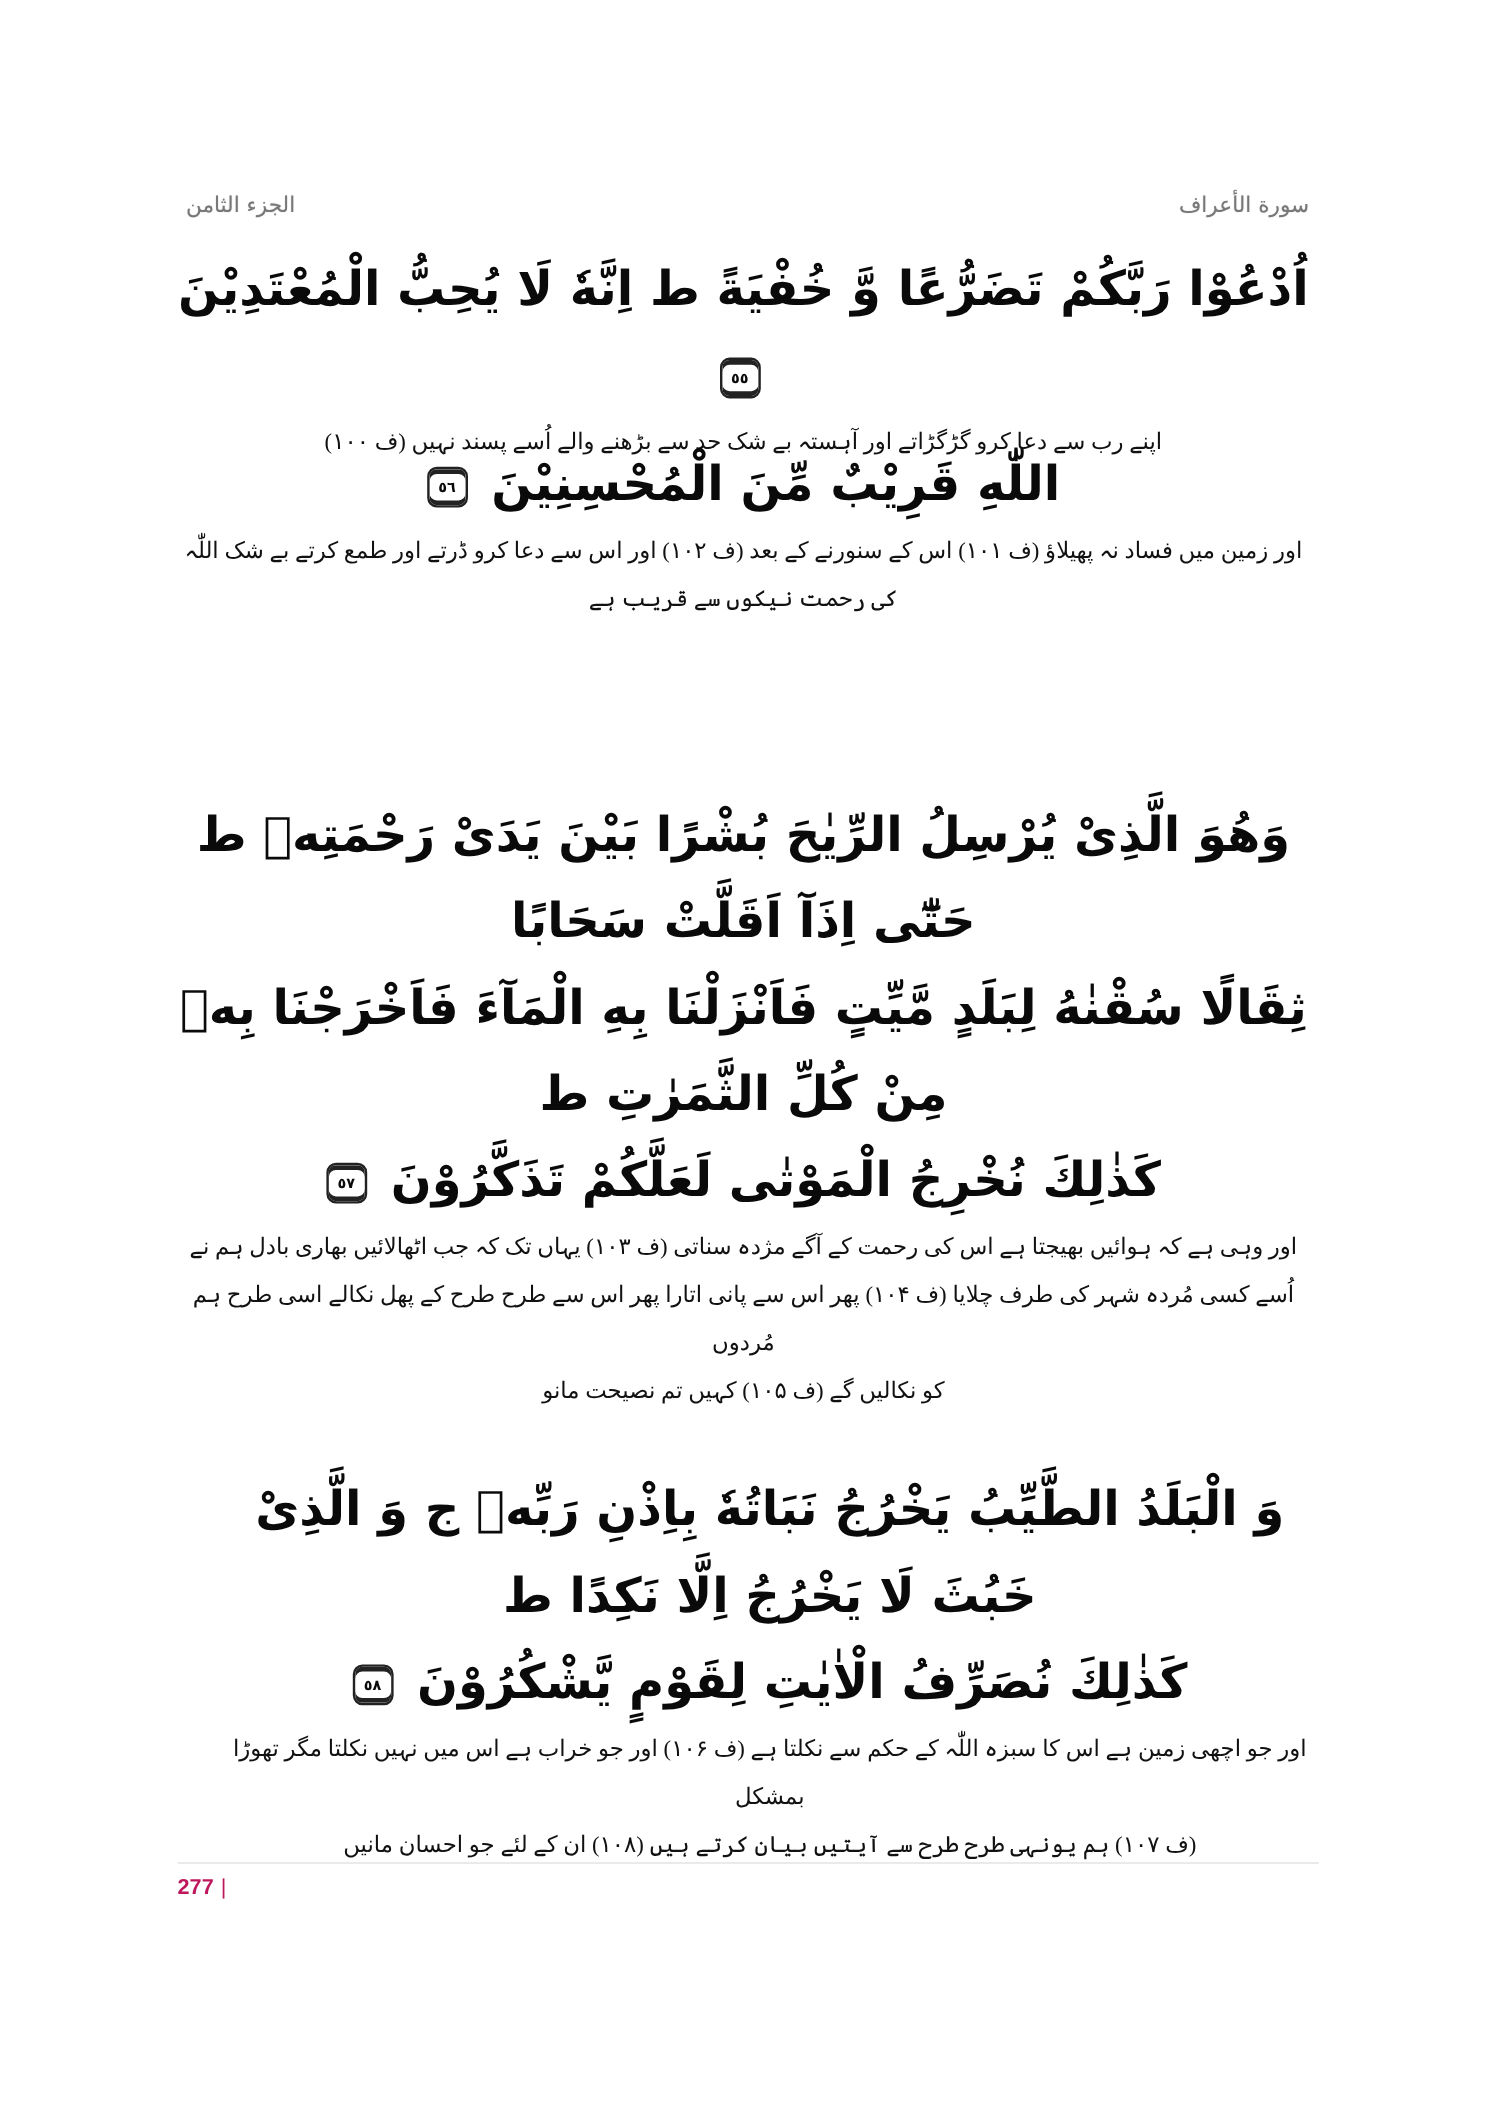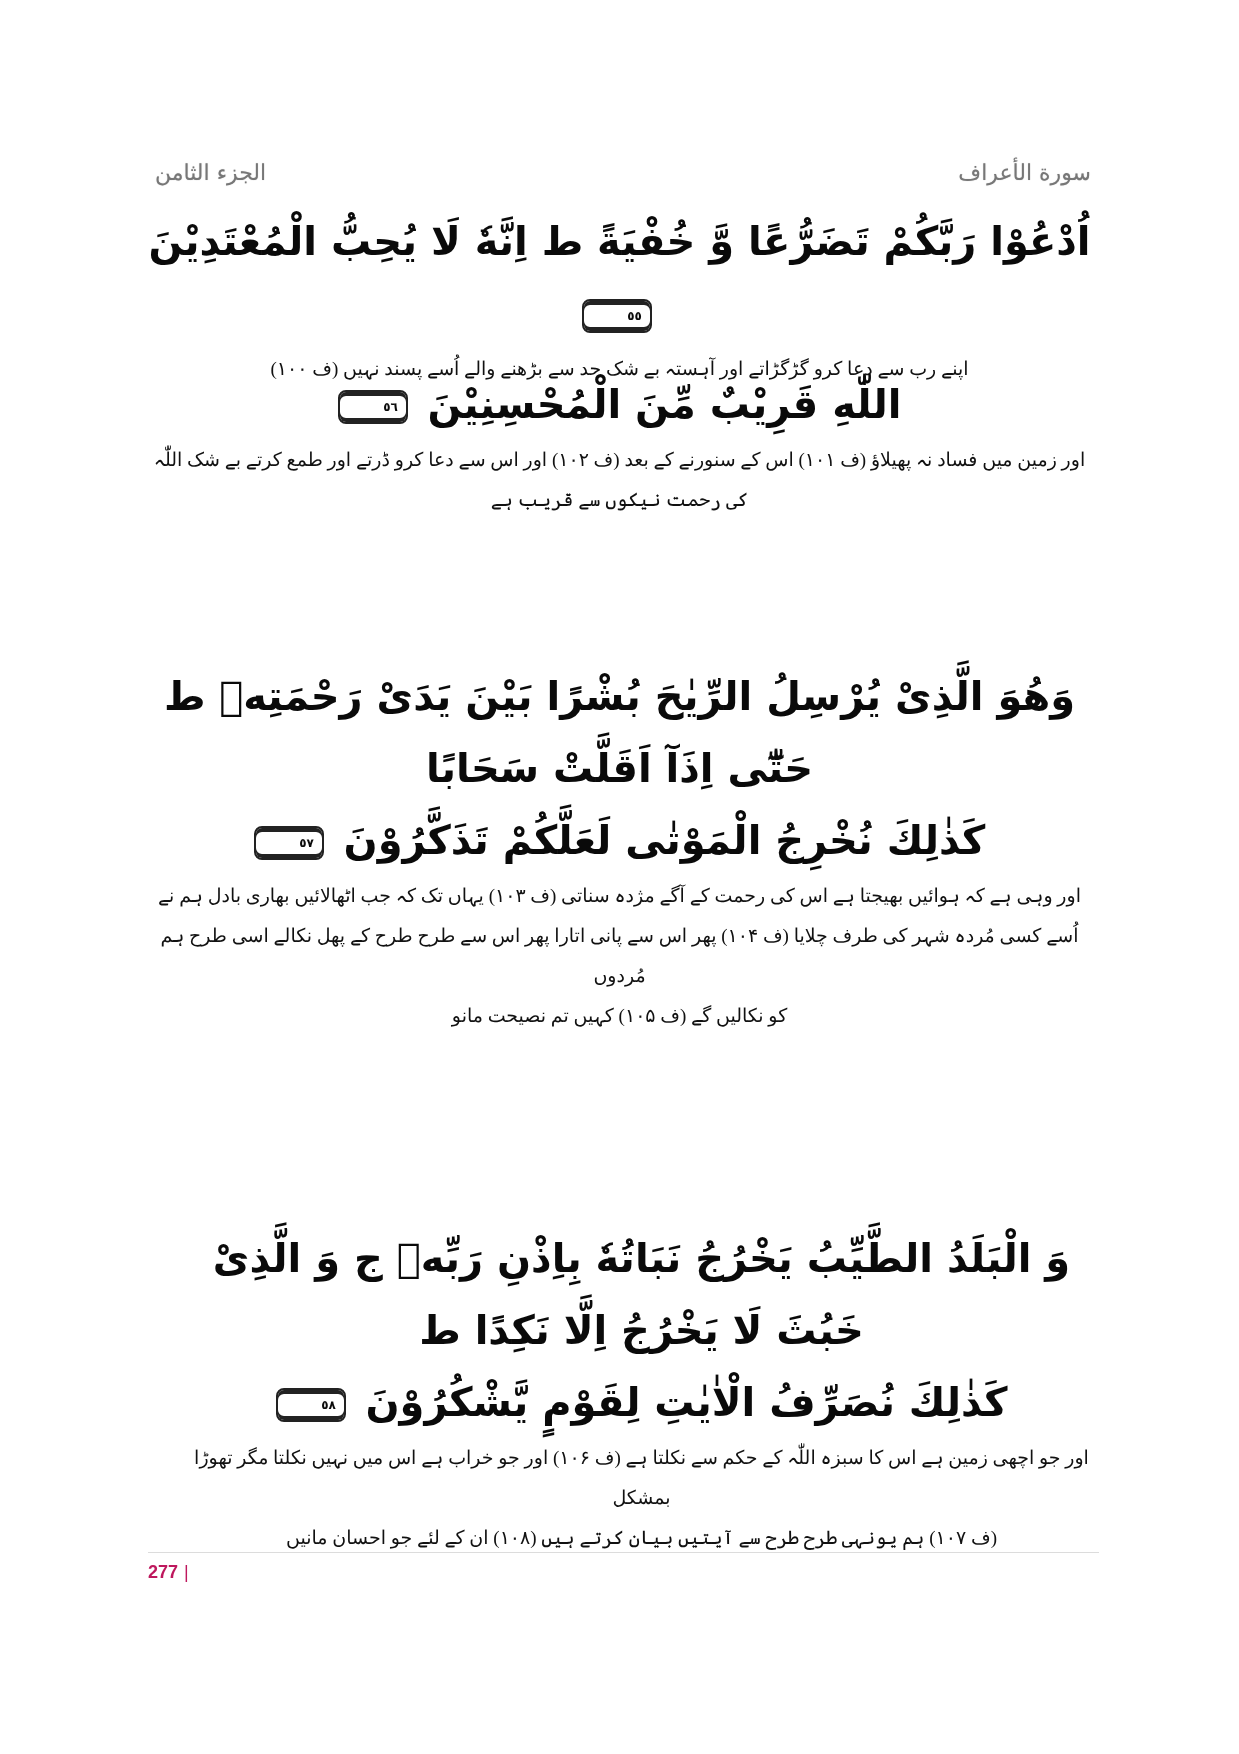--- a/index.html
+++ b/index.html
@@ -1,33 +1,33 @@
 <!DOCTYPE html>
 <html><head>
 <meta charset="utf-8">
 <style>
   html, body { margin: 0; padding: 0; background: #ffffff; }
   body { width: 1239px; height: 1754px; position: relative; overflow: hidden;
          font-family: "DejaVu Sans", sans-serif; color: #111; }
   .header-left, .header-right {
     position: absolute; top: 160px; font-family: "DejaVu Serif", serif;
-    font-size: 22px; color: #777; direction: rtl; letter-spacing: -1px;
+    font-size: 18px; color: #777; direction: rtl; letter-spacing: -1px;
     text-shadow: 0 0 1px #bbb;
   }
   .header-left { left: 155px; }
   .header-right { right: 148px; }
   .block { position: absolute; left: 140px; right: 140px; direction: rtl; text-align: center; }
   .arabic { font-family: "DejaVu Sans", sans-serif; font-weight: bold; font-size: 40px;
             line-height: 72px; color: #0a0a0a; }
   .urdu { font-family: Liberation Serif, serif; font-size: 19px; line-height: 40px; color: #111; }
   .marker { display: inline-block; width: 30px; height: 30px; border: 2px solid #222;
             border-radius: 8px; font-size: 12px; line-height: 30px; 
             vertical-align: middle; margin-right: 6px; font-weight: bold;
             background: repeating-linear-gradient(#fff 0 3px, #fff 3px 24px, #fff 24px 30px);
-            box-shadow: inset 0 4px 0 #222, inset 0 -4px 0 #222; padding-left: 36px; }
+            box-shadow: inset 0 4px 0 #222, inset 0 -4px 0 #222; }
   .footer-rule { position: absolute; left: 148px; right: 140px; top: 1552px;
                  height: 1px; background: #dcdcdc; }
   .page-num { position: absolute; left: 148px; top: 1562px; font-family: "Liberation Sans", sans-serif;
               font-weight: bold; font-size: 18px; color: #be185d; }
   .page-num .bar { margin-left: 6px; font-weight: normal; }
 </style>
 </head>
 <body>
 
 <div class="header-left">الجزء الثامن</div>
@@ -45,20 +45,21 @@
   <div class="arabic">
     <span>اللّٰهِ قَرِيْبٌ مِّنَ الْمُحْسِنِيْنَ</span>
     <span class="marker">٥٦</span>
   </div>
   <div class="urdu">اور زمین میں فساد نہ پھیلاؤ (ف ۱۰۱) اس کے سنورنے کے بعد (ف ۱۰۲) اور اس سے دعا کرو ڈرتے اور طمع کرتے بے شک اللّٰہ</div>
   <div class="urdu">کی رحمت نیکوں سے قریب ہے</div>
 </div>
 
 <div class="block" style="top:660px;">
   <div class="arabic">وَهُوَ الَّذِىْ يُرْسِلُ الرِّيٰحَ بُشْرًا بَيْنَ يَدَىْ رَحْمَتِهٖ ط حَتّٰٓى اِذَآ اَقَلَّتْ سَحَابًا</div>
+  <div class="arabic">ثِقَالًا سُقْنٰهُ لِبَلَدٍ مَّيِّتٍ فَاَنْزَلْنَا بِهِ الْمَآءَ فَاَخْرَجْنَا بِهٖ مِنْ كُلِّ الثَّمَرٰتِ ط</div>
   <div class="arabic">
     <span>كَذٰلِكَ نُخْرِجُ الْمَوْتٰى لَعَلَّكُمْ تَذَكَّرُوْنَ</span>
     <span class="marker">٥٧</span>
   </div>
   <div class="urdu">اور وہی ہے کہ ہوائیں بھیجتا ہے اس کی رحمت کے آگے مژدہ سناتی (ف ۱۰۳) یہاں تک کہ جب اٹھالائیں بھاری بادل ہم نے</div>
   <div class="urdu">اُسے کسی مُردہ شہر کی طرف چلایا (ف ۱۰۴) پھر اس سے پانی اتارا پھر اس سے طرح طرح کے پھل نکالے اسی طرح ہم مُردوں</div>
   <div class="urdu">کو نکالیں گے (ف ۱۰۵) کہیں تم نصیحت مانو</div>
 </div>
 
 <div class="block" style="top:1222px;margin-left:44px;">

